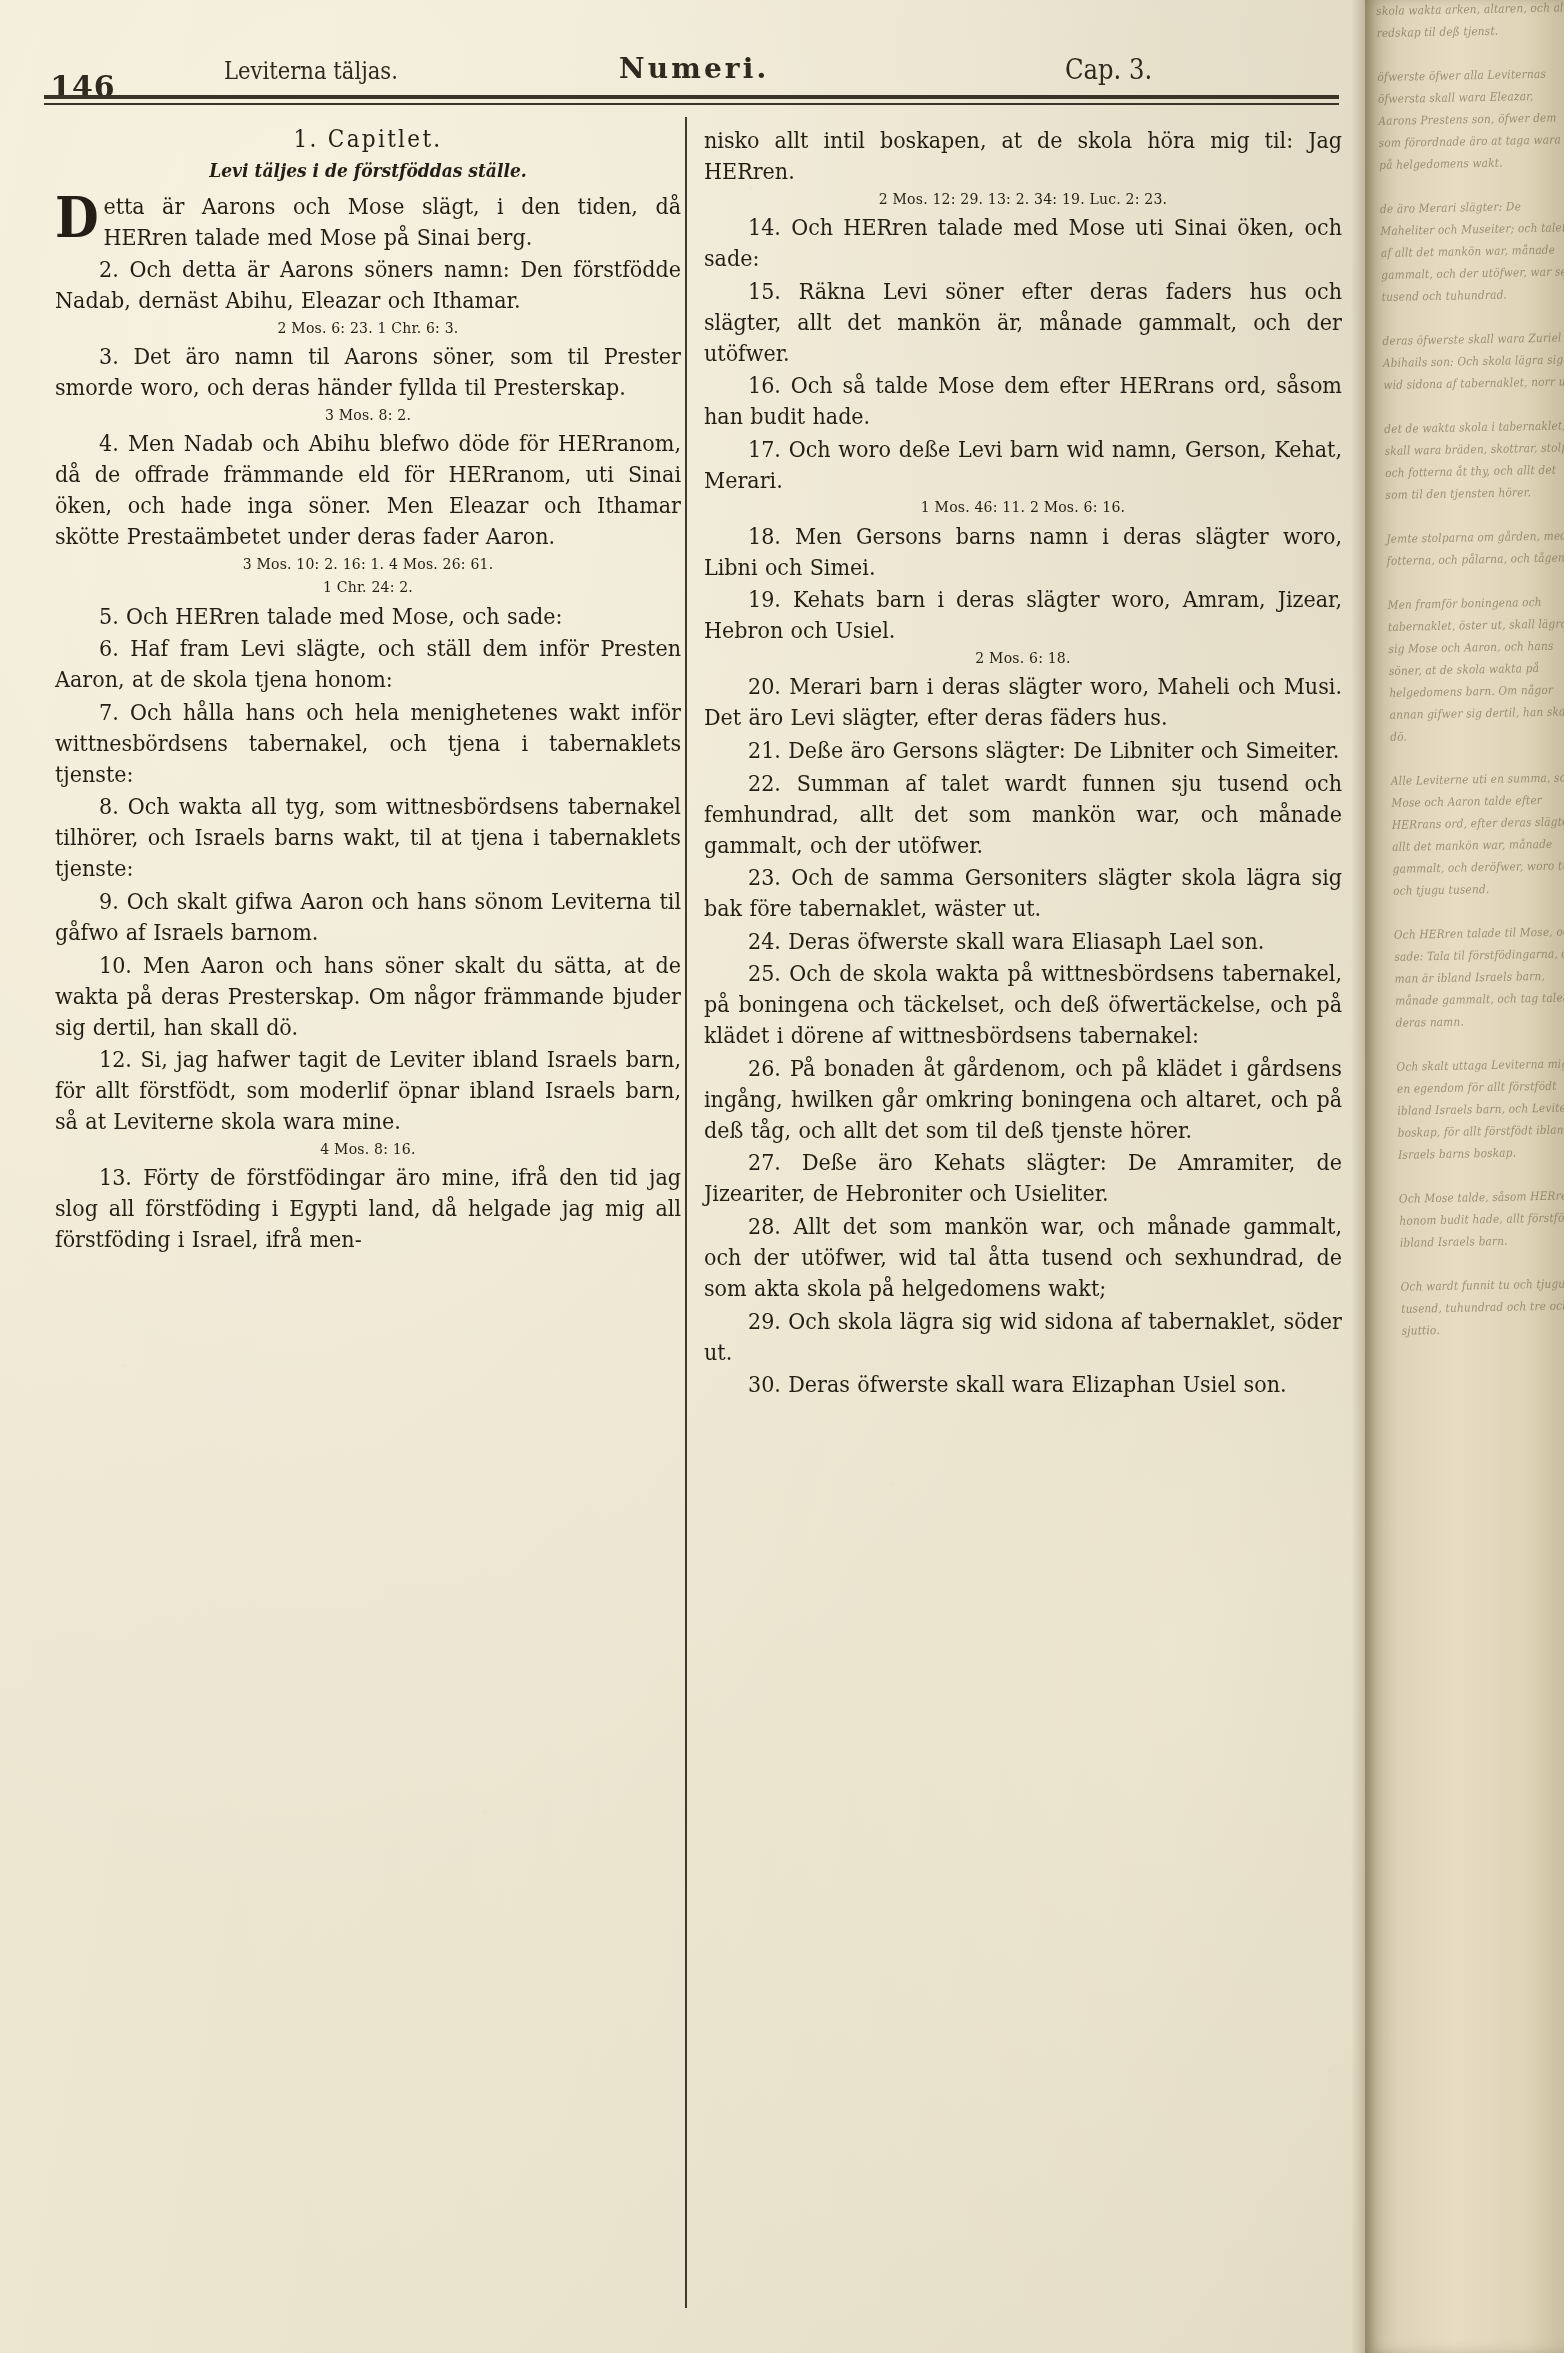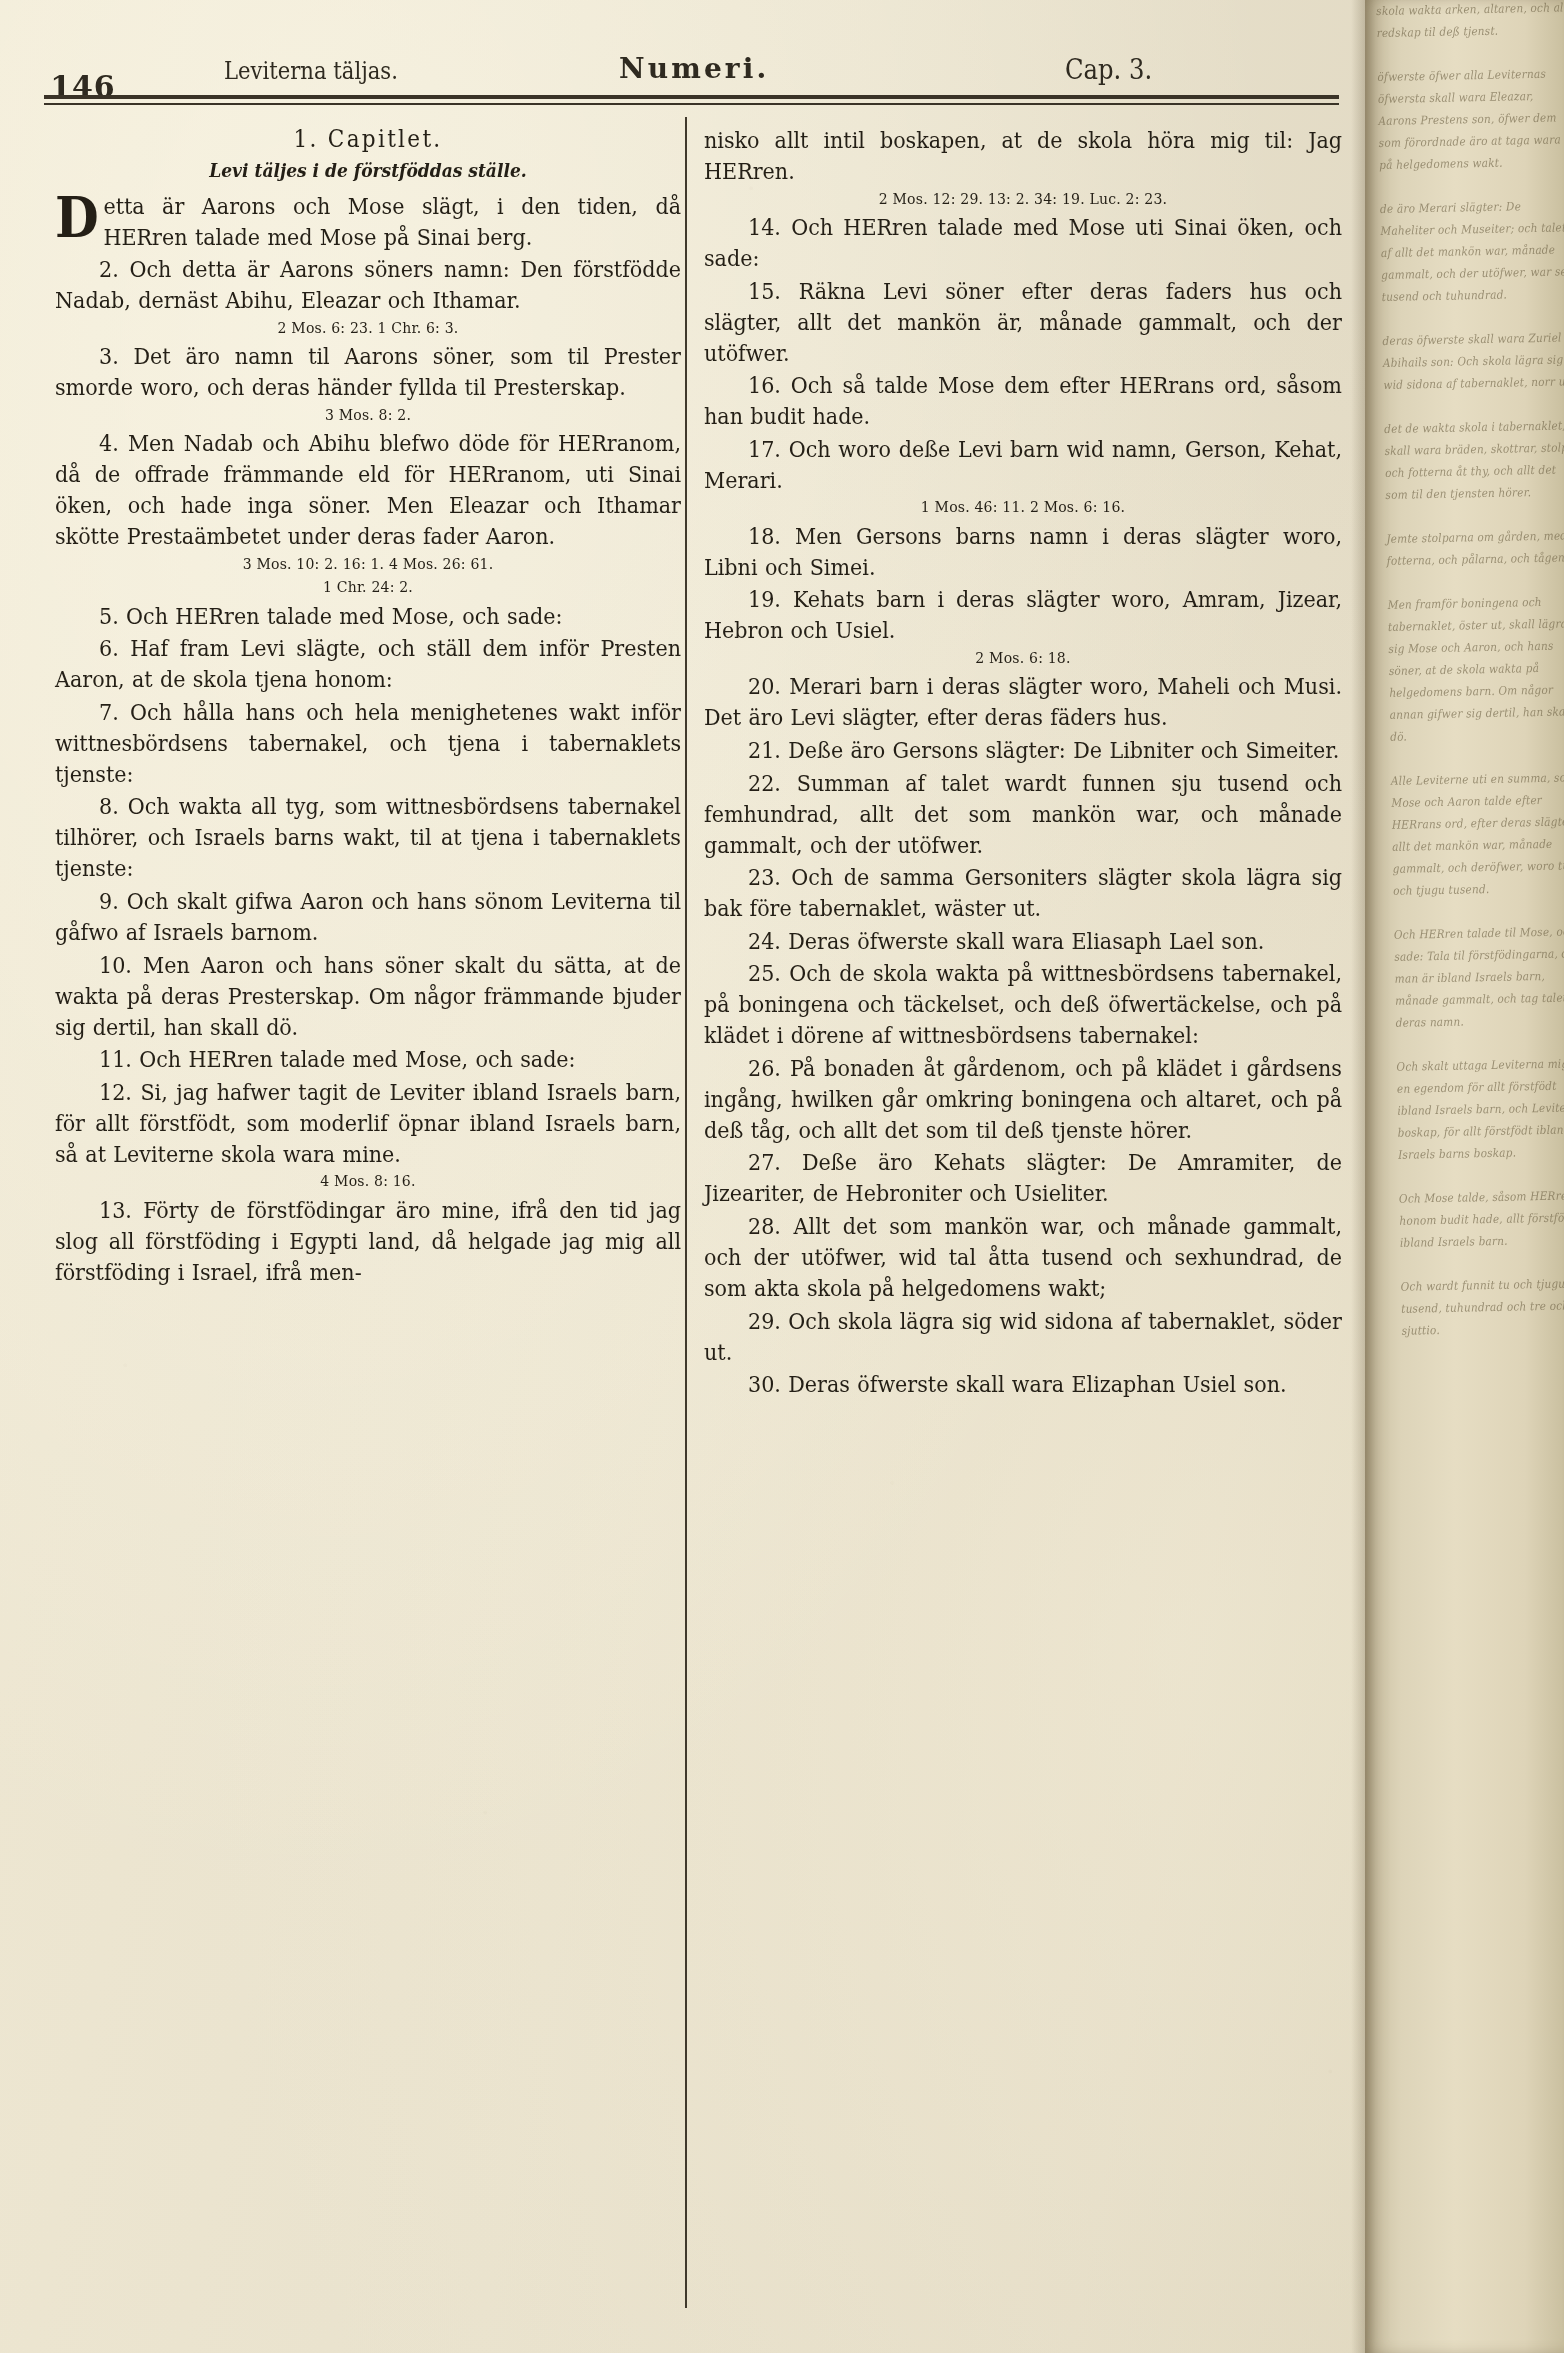--- a/index.html
+++ b/index.html
@@ -243,21 +243,20 @@
     <div class="ref fraktur">3 Mos. 8: 2.</div>
     <p class="v fraktur">4. Men Nadab och Abihu blefwo döde för HERranom, då de offrade främmande eld för HERranom, uti Sinai öken, och hade inga söner. Men Eleazar och Ithamar skötte Prestaämbetet under deras fader Aaron.</p>
     <div class="ref fraktur">3 Mos. 10: 2.   16: 1.   4 Mos. 26: 61.</div>
     <div class="ref fraktur">1 Chr. 24: 2.</div>
     <p class="v fraktur">5. Och HERren talade med Mose, och sade:</p>
     <p class="v fraktur">6. Haf fram Levi slägte, och ställ dem inför Presten Aaron, at de skola tjena honom:</p>
     <p class="v fraktur">7. Och hålla hans och hela menighetenes wakt inför wittnesbördsens tabernakel, och tjena i tabernaklets tjenste:</p>
     <p class="v fraktur">8. Och wakta all tyg, som wittnesbördsens tabernakel tilhörer, och Israels barns wakt, til at tjena i tabernaklets tjenste:</p>
     <p class="v fraktur">9. Och skalt gifwa Aaron och hans sönom Leviterna til gåfwo af Israels barnom.</p>
     <p class="v fraktur">10. Men Aaron och hans söner skalt du sätta, at de wakta på deras Presterskap. Om någor främmande bjuder sig dertil, han skall dö.</p>
-    <p class="v fraktur">11. Och HERren talade med Mose, och sade:</p>
     <p class="v fraktur">12. Si, jag hafwer tagit de Leviter ibland Israels barn, för allt förstfödt, som moderlif öpnar ibland Israels barn, så at Leviterne skola wara mine.</p>
     <div class="ref fraktur">4 Mos. 8: 16.</div>
     <p class="v fraktur">13. Förty de förstfödingar äro mine, ifrå den tid jag slog all förstföding i Egypti land, då helgade jag mig all förstföding i Israel, ifrå men-</p>
   </div>
 
   <div class="col col-right">
     <p class="v noindent fraktur">nisko allt intil boskapen, at de skola höra mig til: Jag HERren.</p>
     <div class="ref fraktur">2 Mos. 12: 29.   13: 2.   34: 19.   Luc. 2: 23.</div>
     <p class="v fraktur">14. Och HERren talade med Mose uti Sinai öken, och sade:</p>
     <p class="v fraktur">15. Räkna Levi söner efter deras faders hus och slägter, allt det mankön är, månade gammalt, och der utöfwer.</p>

